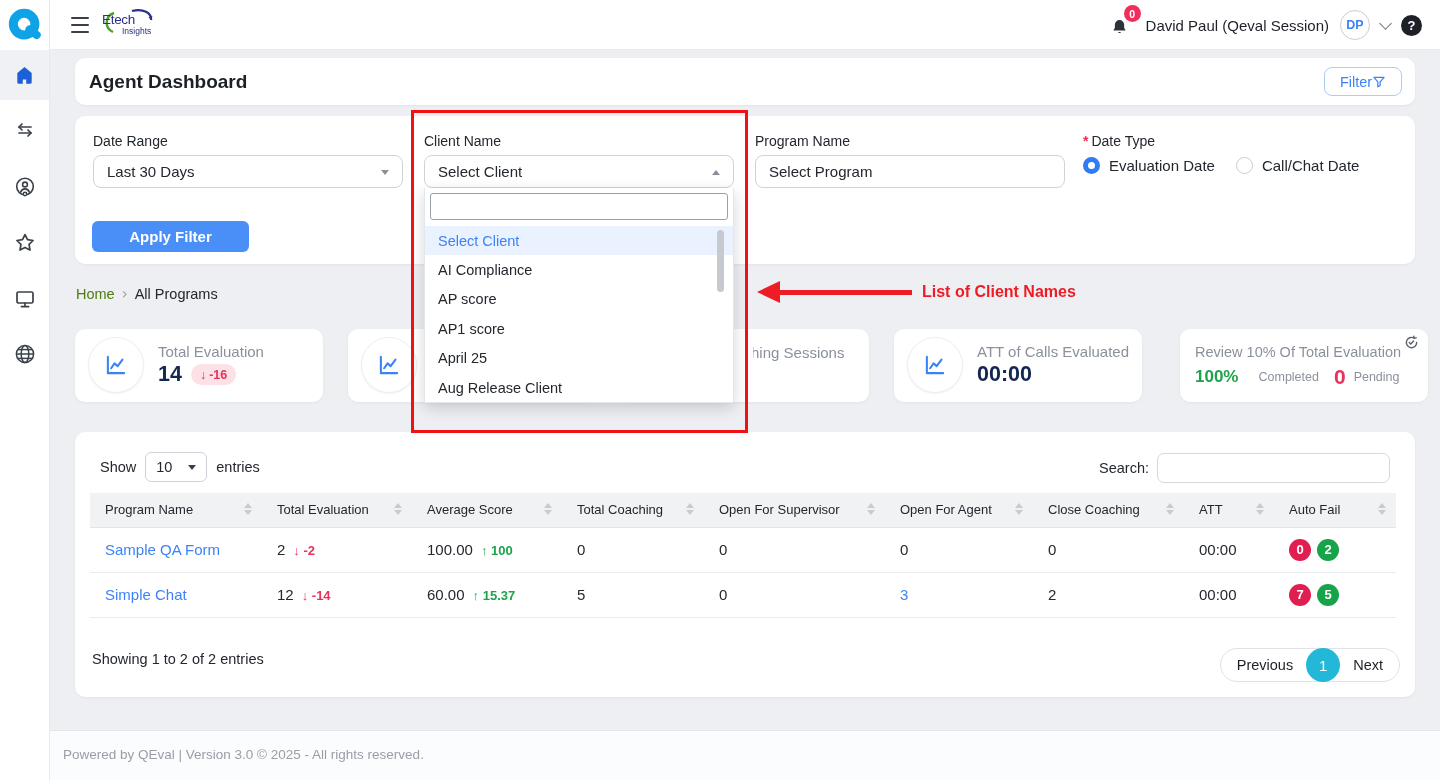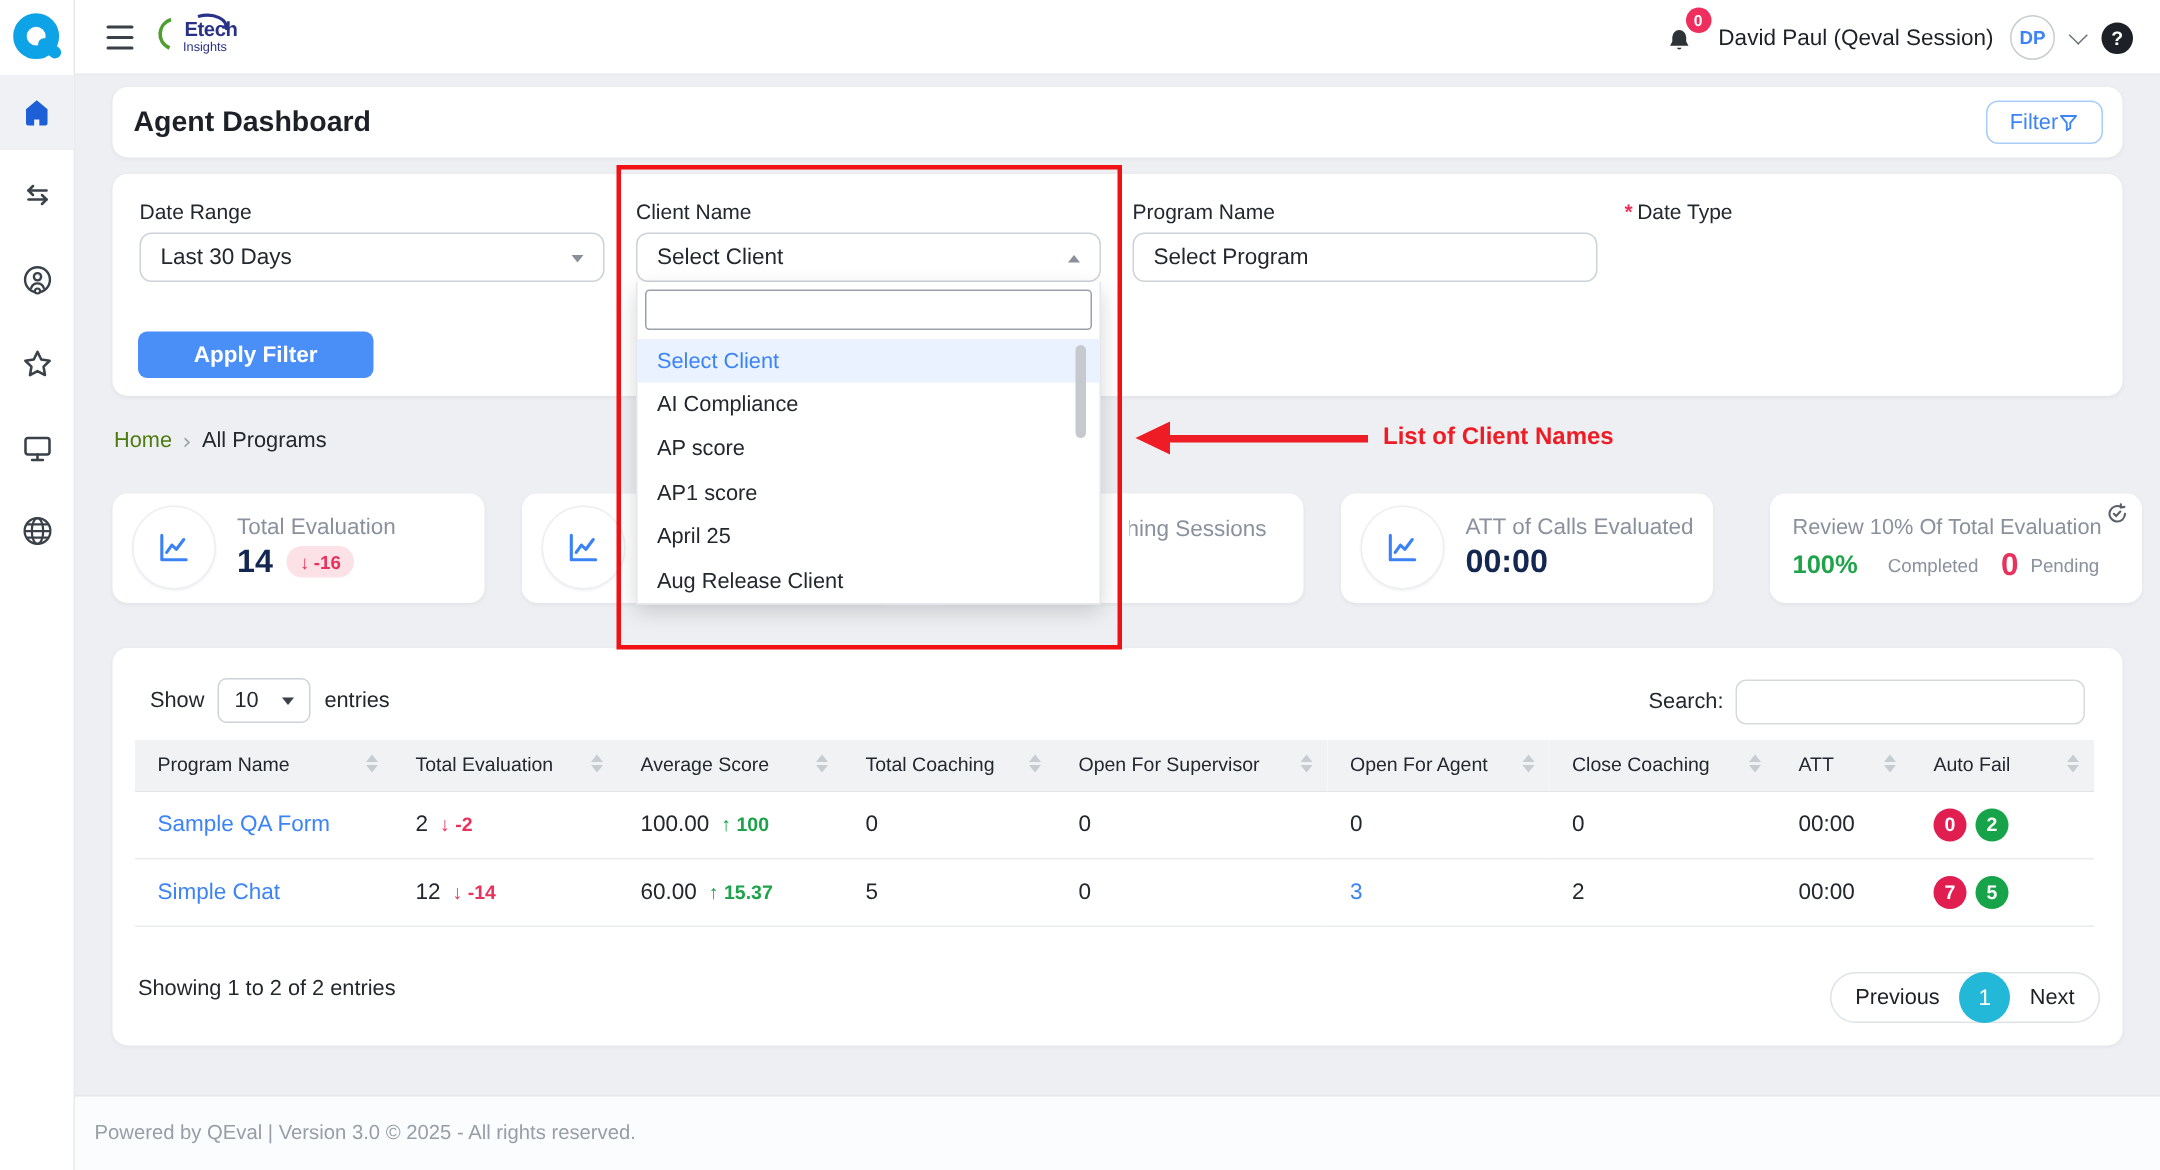--- a/index.html
+++ b/index.html
@@ -7,21 +7,21 @@
 .card{position:absolute;background:#fff;border-radius:10px;box-shadow:0 1px 3px rgba(20,25,40,.05)}
 
 .sidebar{position:absolute;left:0;top:0;width:50px;height:780px;background:#fff;border-right:1px solid #e7e9ec;z-index:60}
 .side-item{position:absolute;left:0;width:49px;height:50px;display:flex;align-items:center;justify-content:center;cursor:pointer}
 .side-active{background:#f0f1f4}
 
 .topbar{position:absolute;left:50px;top:0;width:1390px;height:50px;background:#fff;border-bottom:1px solid #e7e9ec;z-index:55}
 .hamburger{position:absolute;left:21px;top:17px;width:18px;height:16px;display:flex;flex-direction:column;justify-content:space-between;cursor:pointer}
 .hamburger i{display:block;height:2px;background:#3a4047;border-radius:1px}
 .logo{position:absolute;left:50px;top:8px;width:60px;height:34px}
-.logo-t1{position:absolute;left:23px;top:4px;font-size:13.5px;font-weight:700;color:#2a3189;letter-spacing:-.3px}
+.logo-t1{position:absolute;left:2px;top:4px;font-size:13.5px;font-weight:400;color:#2a3189;letter-spacing:-.3px}
 .logo-t2{position:absolute;left:22px;top:18px;font-size:8.5px;color:#2a3189}
 .topbar-right{position:absolute;right:18px;top:0;height:50px;display:flex;align-items:center;gap:11px}
 .bell-wrap{position:relative;width:26px;height:30px;cursor:pointer}
 .badge{position:absolute;right:-6px;top:-5px;min-width:17px;height:17px;border-radius:9px;background:#ef2e5e;color:#fff;font-size:10.5px;font-weight:700;display:flex;align-items:center;justify-content:center;padding:0 3px}
 .user-name{font-size:15px;color:#1d2127;cursor:pointer}
 .avatar{width:30px;height:30px;border-radius:50%;border:1px solid #c9cdd2;color:#3c83f6;font-size:12.5px;font-weight:700;display:flex;align-items:center;justify-content:center;cursor:pointer}
 .chev{width:9px;height:9px;border-right:1.8px solid #6c737b;border-bottom:1.8px solid #6c737b;transform:rotate(45deg);margin-top:-4px;cursor:pointer}
 .help{width:21px;height:21px;border-radius:50%;background:#1d2127;color:#fff;font-size:13px;font-weight:700;display:flex;align-items:center;justify-content:center;cursor:pointer}
 
 .hdr-card{left:75px;top:58px;width:1340px;height:47px}
@@ -204,20 +204,26 @@
   <div class="sel" style="left:349px">
     <span>Select Client</span>
     <span class="caret-up"></span>
   </div>
   <div class="flt-label" style="left:680px">Program Name</div>
   <div class="sel" style="left:680px">
     <span>Select Program</span>
   </div>
   <div class="flt-label" style="left:1008px">
     <span class="req">*</span><span>Date Type</span>
+  </div>
+  <div class="radio-row">
+    <span class="radio-sel"></span>
+    <span class="radio-label">Evaluation Date</span>
+    <span class="radio-un" style="margin-left:21px"></span>
+    <span class="radio-label">Call/Chat Date</span>
   </div>
   <button class="apply-btn">Apply Filter</button>
 </div>
 
 <div class="dd-panel">
   <input class="dd-search" value="" style="">
   <div class="dd-list">
     <div class="dd-item hl">Select Client</div>
     <div class="dd-item">AI Compliance</div>
     <div class="dd-item">AP score</div>

